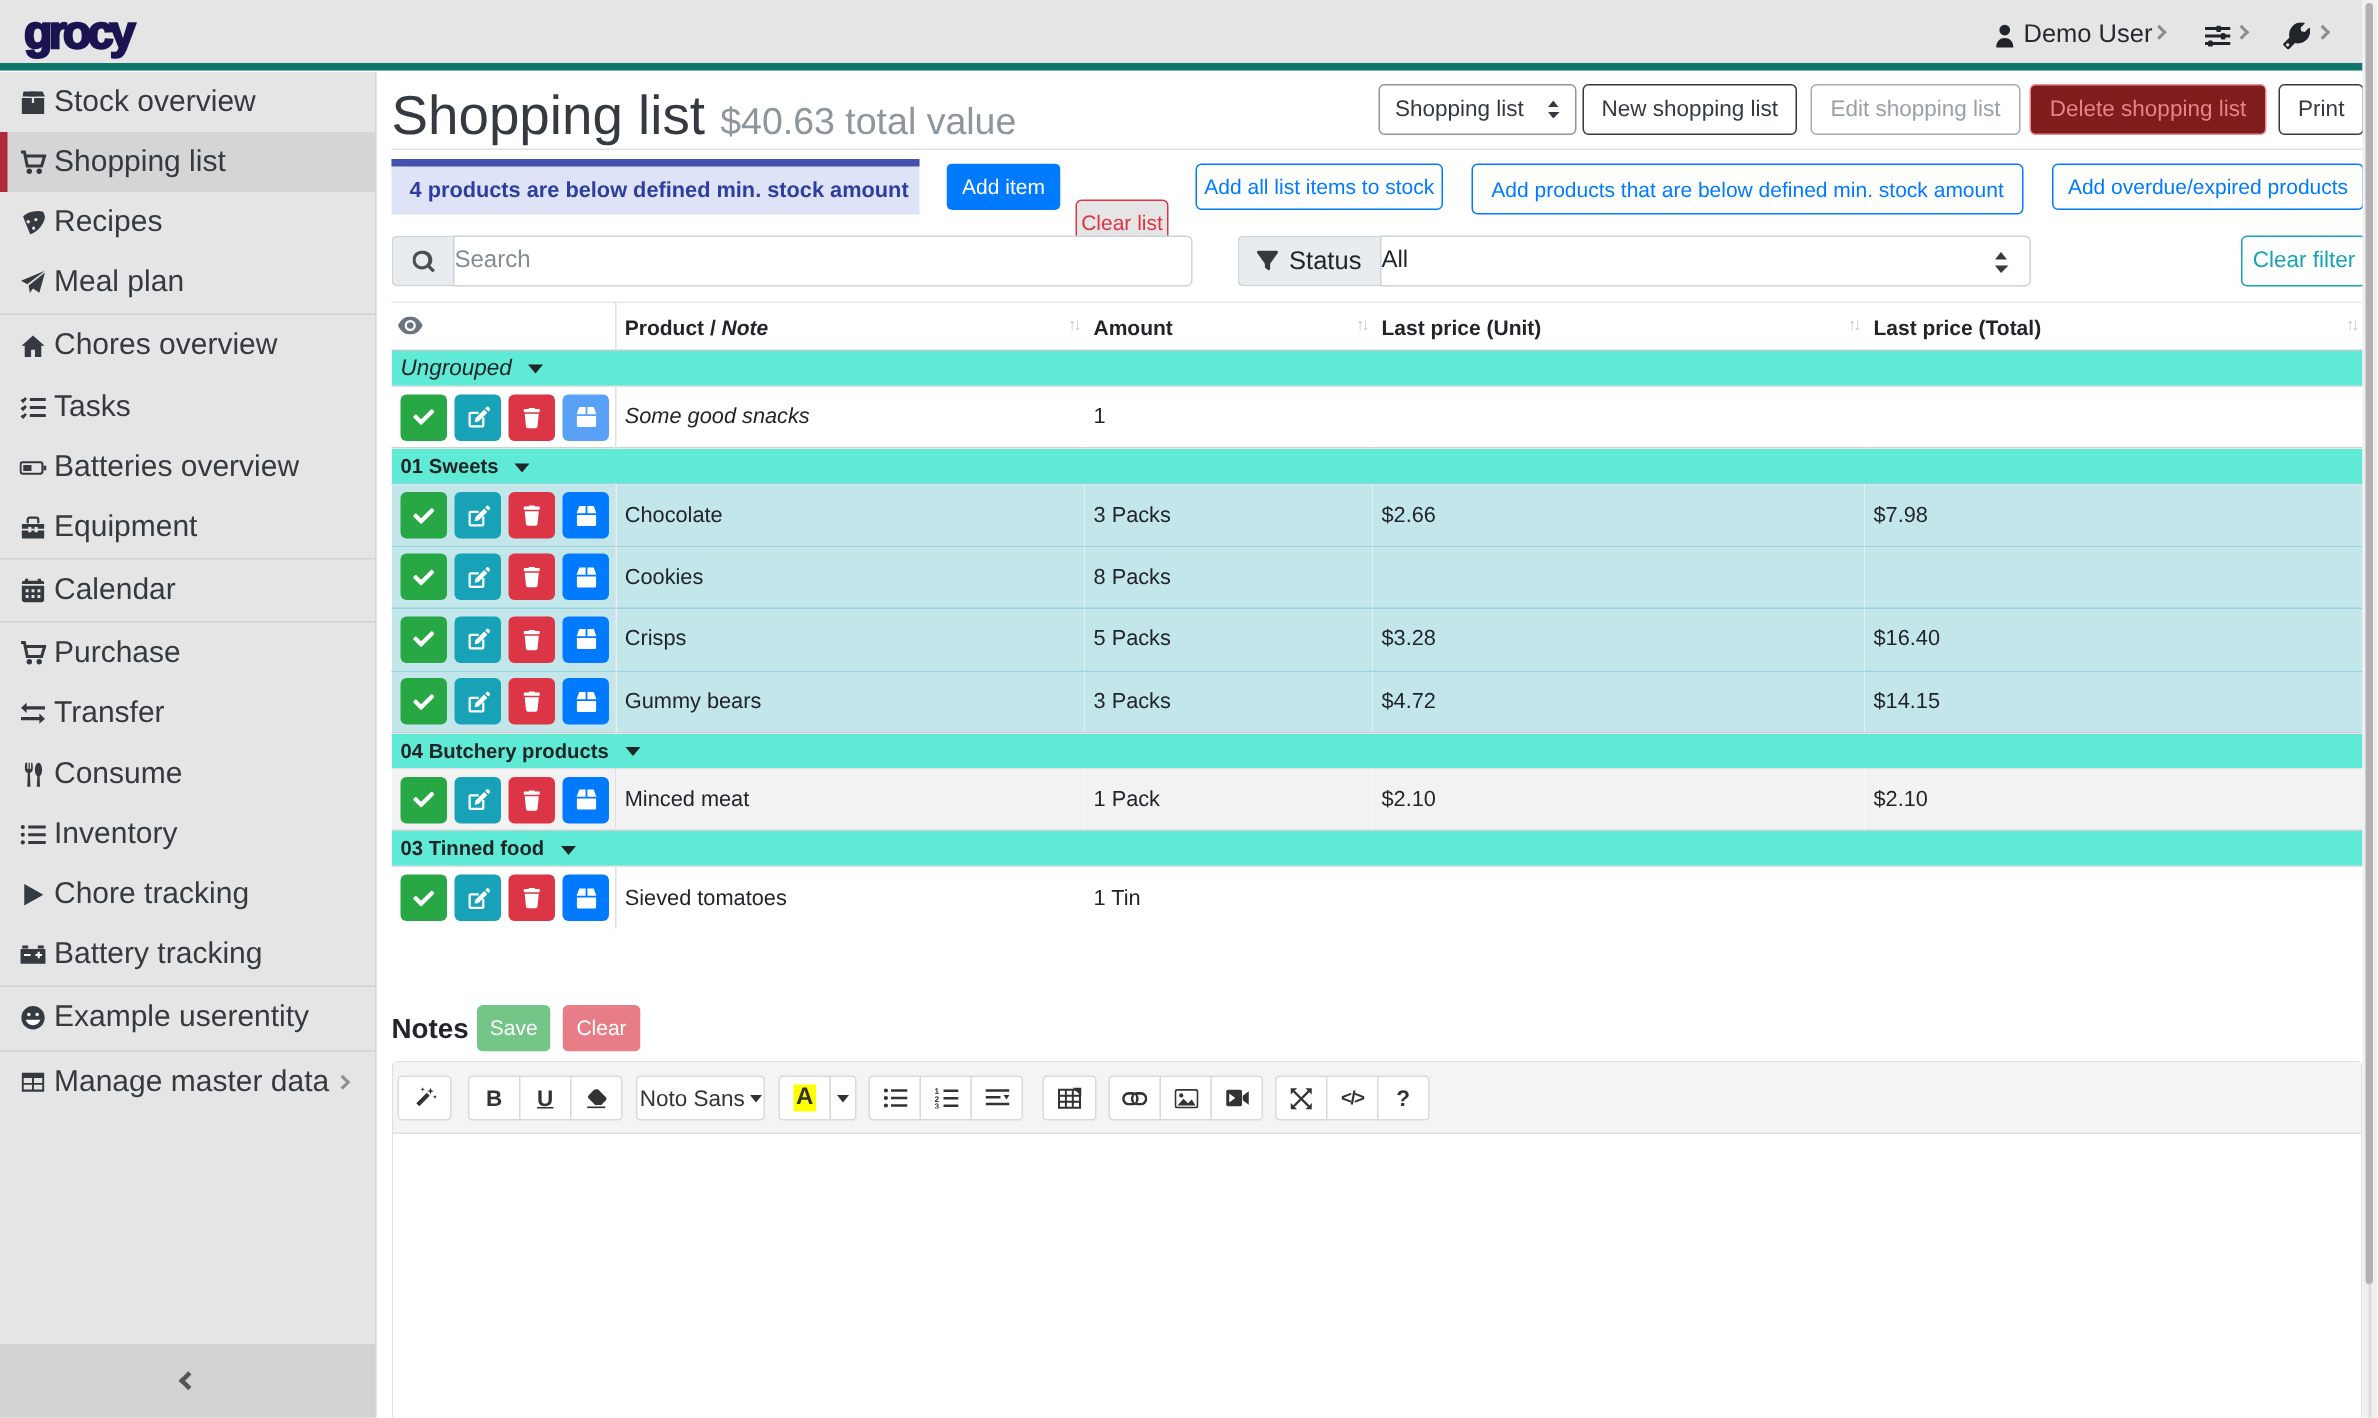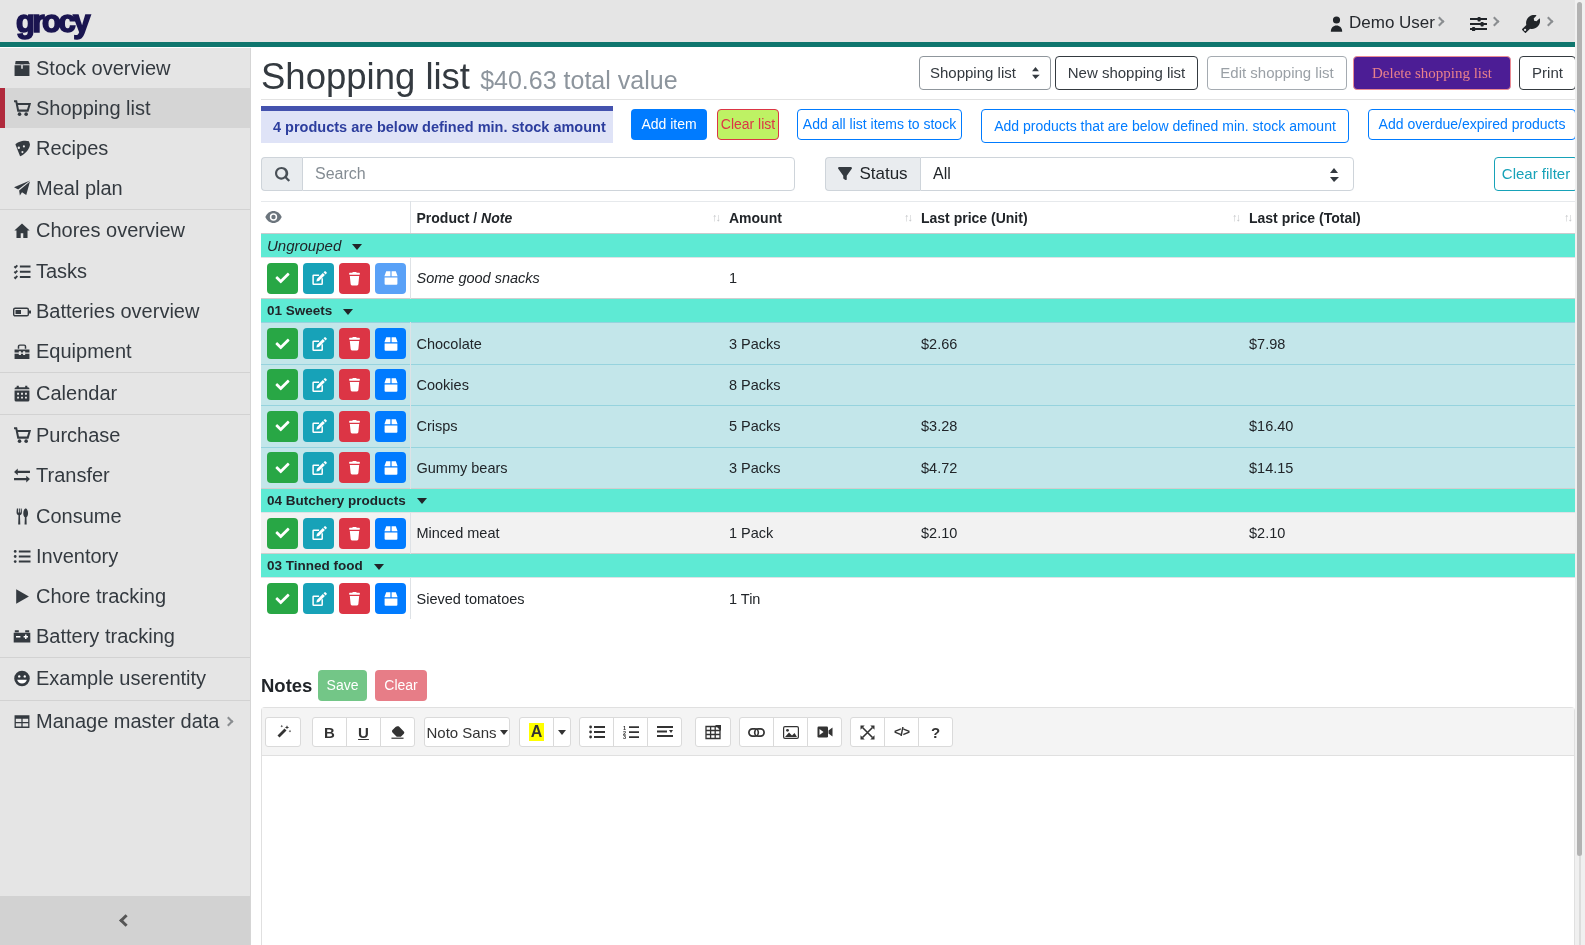--- a/index.html
+++ b/index.html
@@ -19,35 +19,35 @@
 #main { position:absolute; left:252px; top:48px; width:1323px; height:897px; background:#fff; }
 h1 { position:absolute; left:261px; top:56px; font-size:36.5px; font-weight:normal; color:#343a40; white-space:nowrap; }
 h1 small { font-size:25px; color:#8d959d; font-weight:normal; }
 #hr1 { position:absolute; left:261px; top:99px; width:1314px; border-top:1px solid #e2e2e2; }
 
 .btn { display:inline-flex; align-items:center; justify-content:center; border-radius:4px; border:1px solid transparent; font-size:16px; line-height:1.5; text-align:center; white-space:nowrap; font-family:inherit; }
 .btn-lg38 { height:34px; padding:0 12px; font-size:15px; }
 .btn-sm { height:31px; padding:0 8px; font-size:14px; }
 .btn-outline-dark { border-color:#343a40; color:#343a40; background:#fff; }
 .btn-outline-secondary-d { border-color:#a5abb1; color:#9aa0a6; background:#fff; }
-.btn-outline-danger-d { border-color:#eb8b94; color:#e8818b; background:#4c1d95;font-family:Liberation Serif, serif; }
-.btn-outline-danger { border-color:#dc3545; color:#dc3545; background:#bef264; }
+.btn-outline-danger-d { border-color:#eb8b94; color:#e8818b; background:#7f1d1d; }
+.btn-outline-danger { border-color:#dc3545; color:#dc3545; background:#e5e5e5;margin-top:24px; }
 .btn-outline-primary { border-color:#007bff; color:#007bff; background:#fff; }
 .btn-primary { background:#007bff; color:#fff; }
 #topbtns { position:absolute; top:56px; right:9px; display:flex; }
 
 #alert { position:absolute; left:261px; top:106px; width:352px; height:37px; background:#dfe3f7; }
 #alert .bar { height:5px; background:#4452ae; }
 #alert .txt { height:31px; display:flex; align-items:center; padding-left:12px; font-weight:bold; font-size:14.5px; color:#2d3e9e; white-space:nowrap; }
 #btnrow { position:absolute; left:631px; top:109px; display:flex; }
 
 #searchrow { position:absolute; left:261px; top:157px; width:1314px; height:34px; }
 .igroup { position:absolute; display:flex; height:34px; }
 .iprepend { display:flex; align-items:center; justify-content:center; background:#e9ecef; border:1px solid #ced4da; border-radius:4px 0 0 4px; border-right:none; }
-.iinput { border:1px solid #ced4da; border-radius:0 4px 4px 0; background:#fff; display:flex; align-items:center; padding-left:12px; color:#848c93; font-size:16px; }
+.iinput { border:1px solid #ced4da; border-radius:0 4px 4px 0; background:#fff; display:flex; align-items:center; color:#848c93; font-size:16px; }
 
 #tbl { position:absolute; left:261px; top:201px; width:1314px; border-collapse:collapse; table-layout:fixed; font-size:14.5px; }
 #tbl th, #tbl td { padding:0 6px; vertical-align:middle; overflow:hidden; }
 #tbl thead th { height:32px; border-top:1px solid #e6e9ec; border-bottom:1px solid #c8cbce; font-size:14px; text-align:left; position:relative; }
 #tbl .vb { border-right:1px solid #dee2e6; }
 .sorticon { position:absolute; right:4px; top:9px; font-size:11px; color:#c5c7c9; letter-spacing:-2px; }
 tr.grp td { height:24px; background:#5eead4; border-top:1px solid #cfcfcf; font-weight:bold; font-size:13.5px; }
 tr.prod td { height:41.4px; border-top:1px solid #dee2e6; }
 tr.cyan td { background:#c3e6ea; border-top:1px solid #96d3de; }
 tr.gray td { background:#f2f2f2; }

